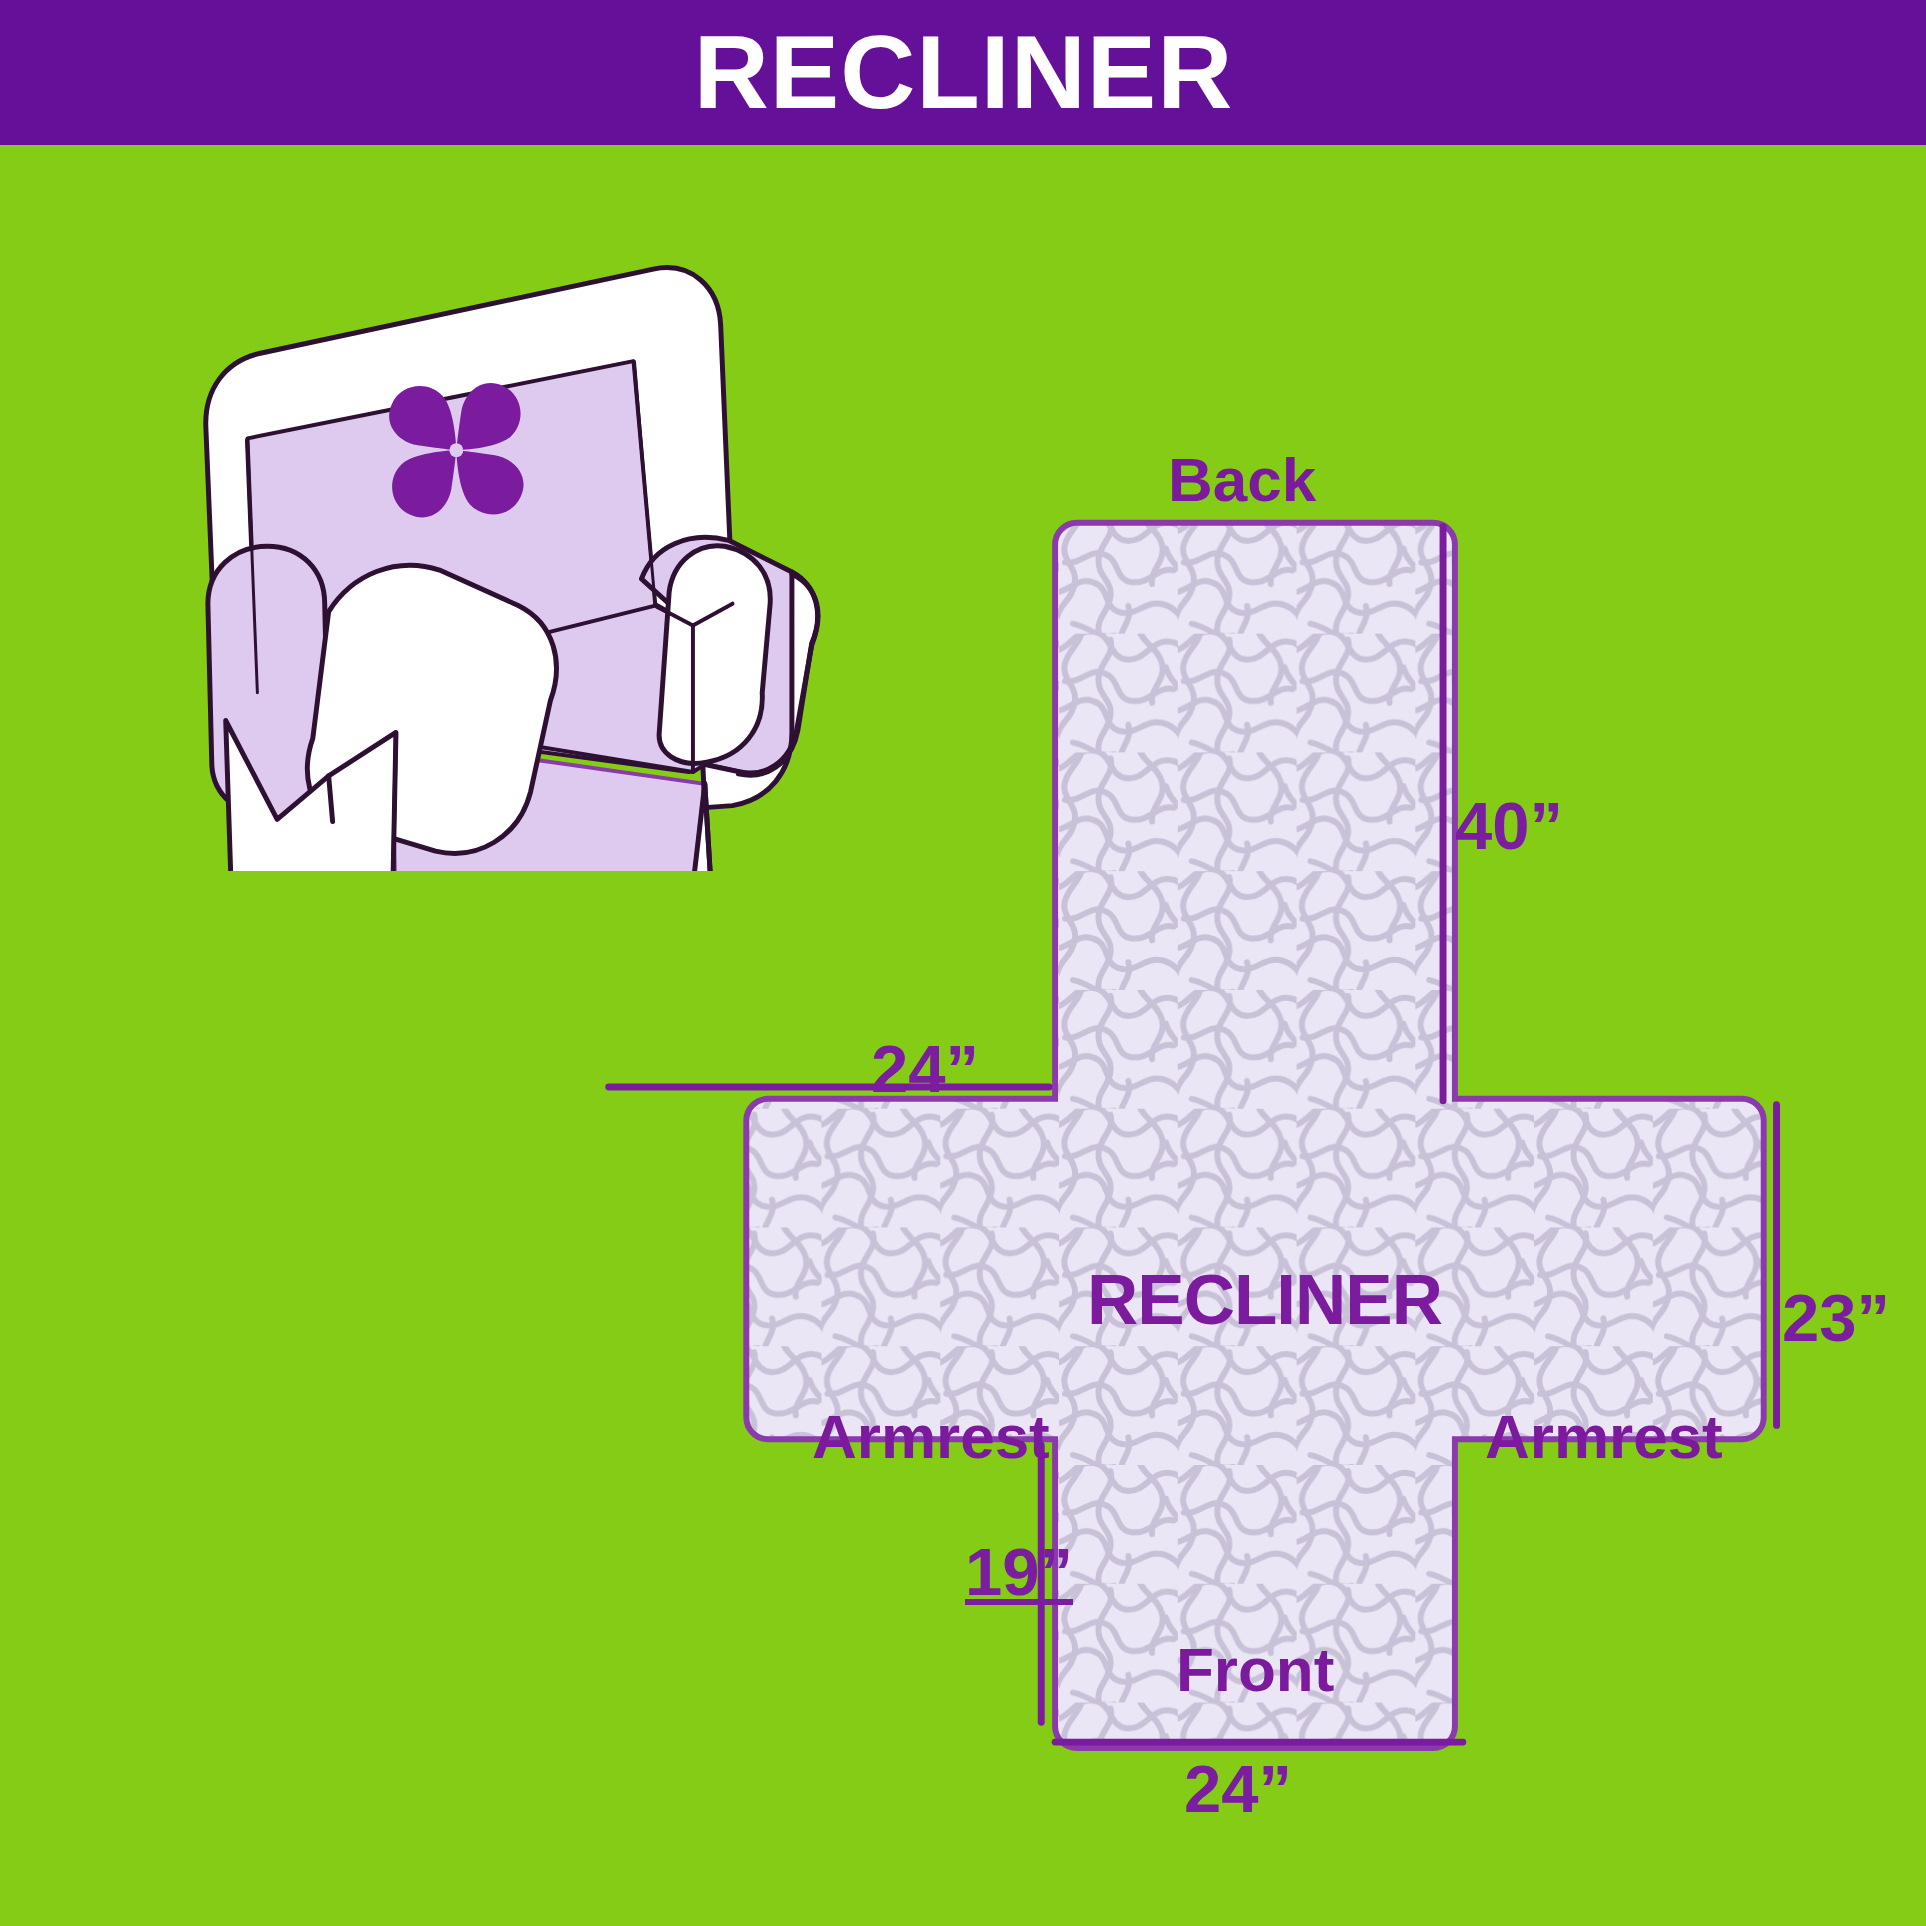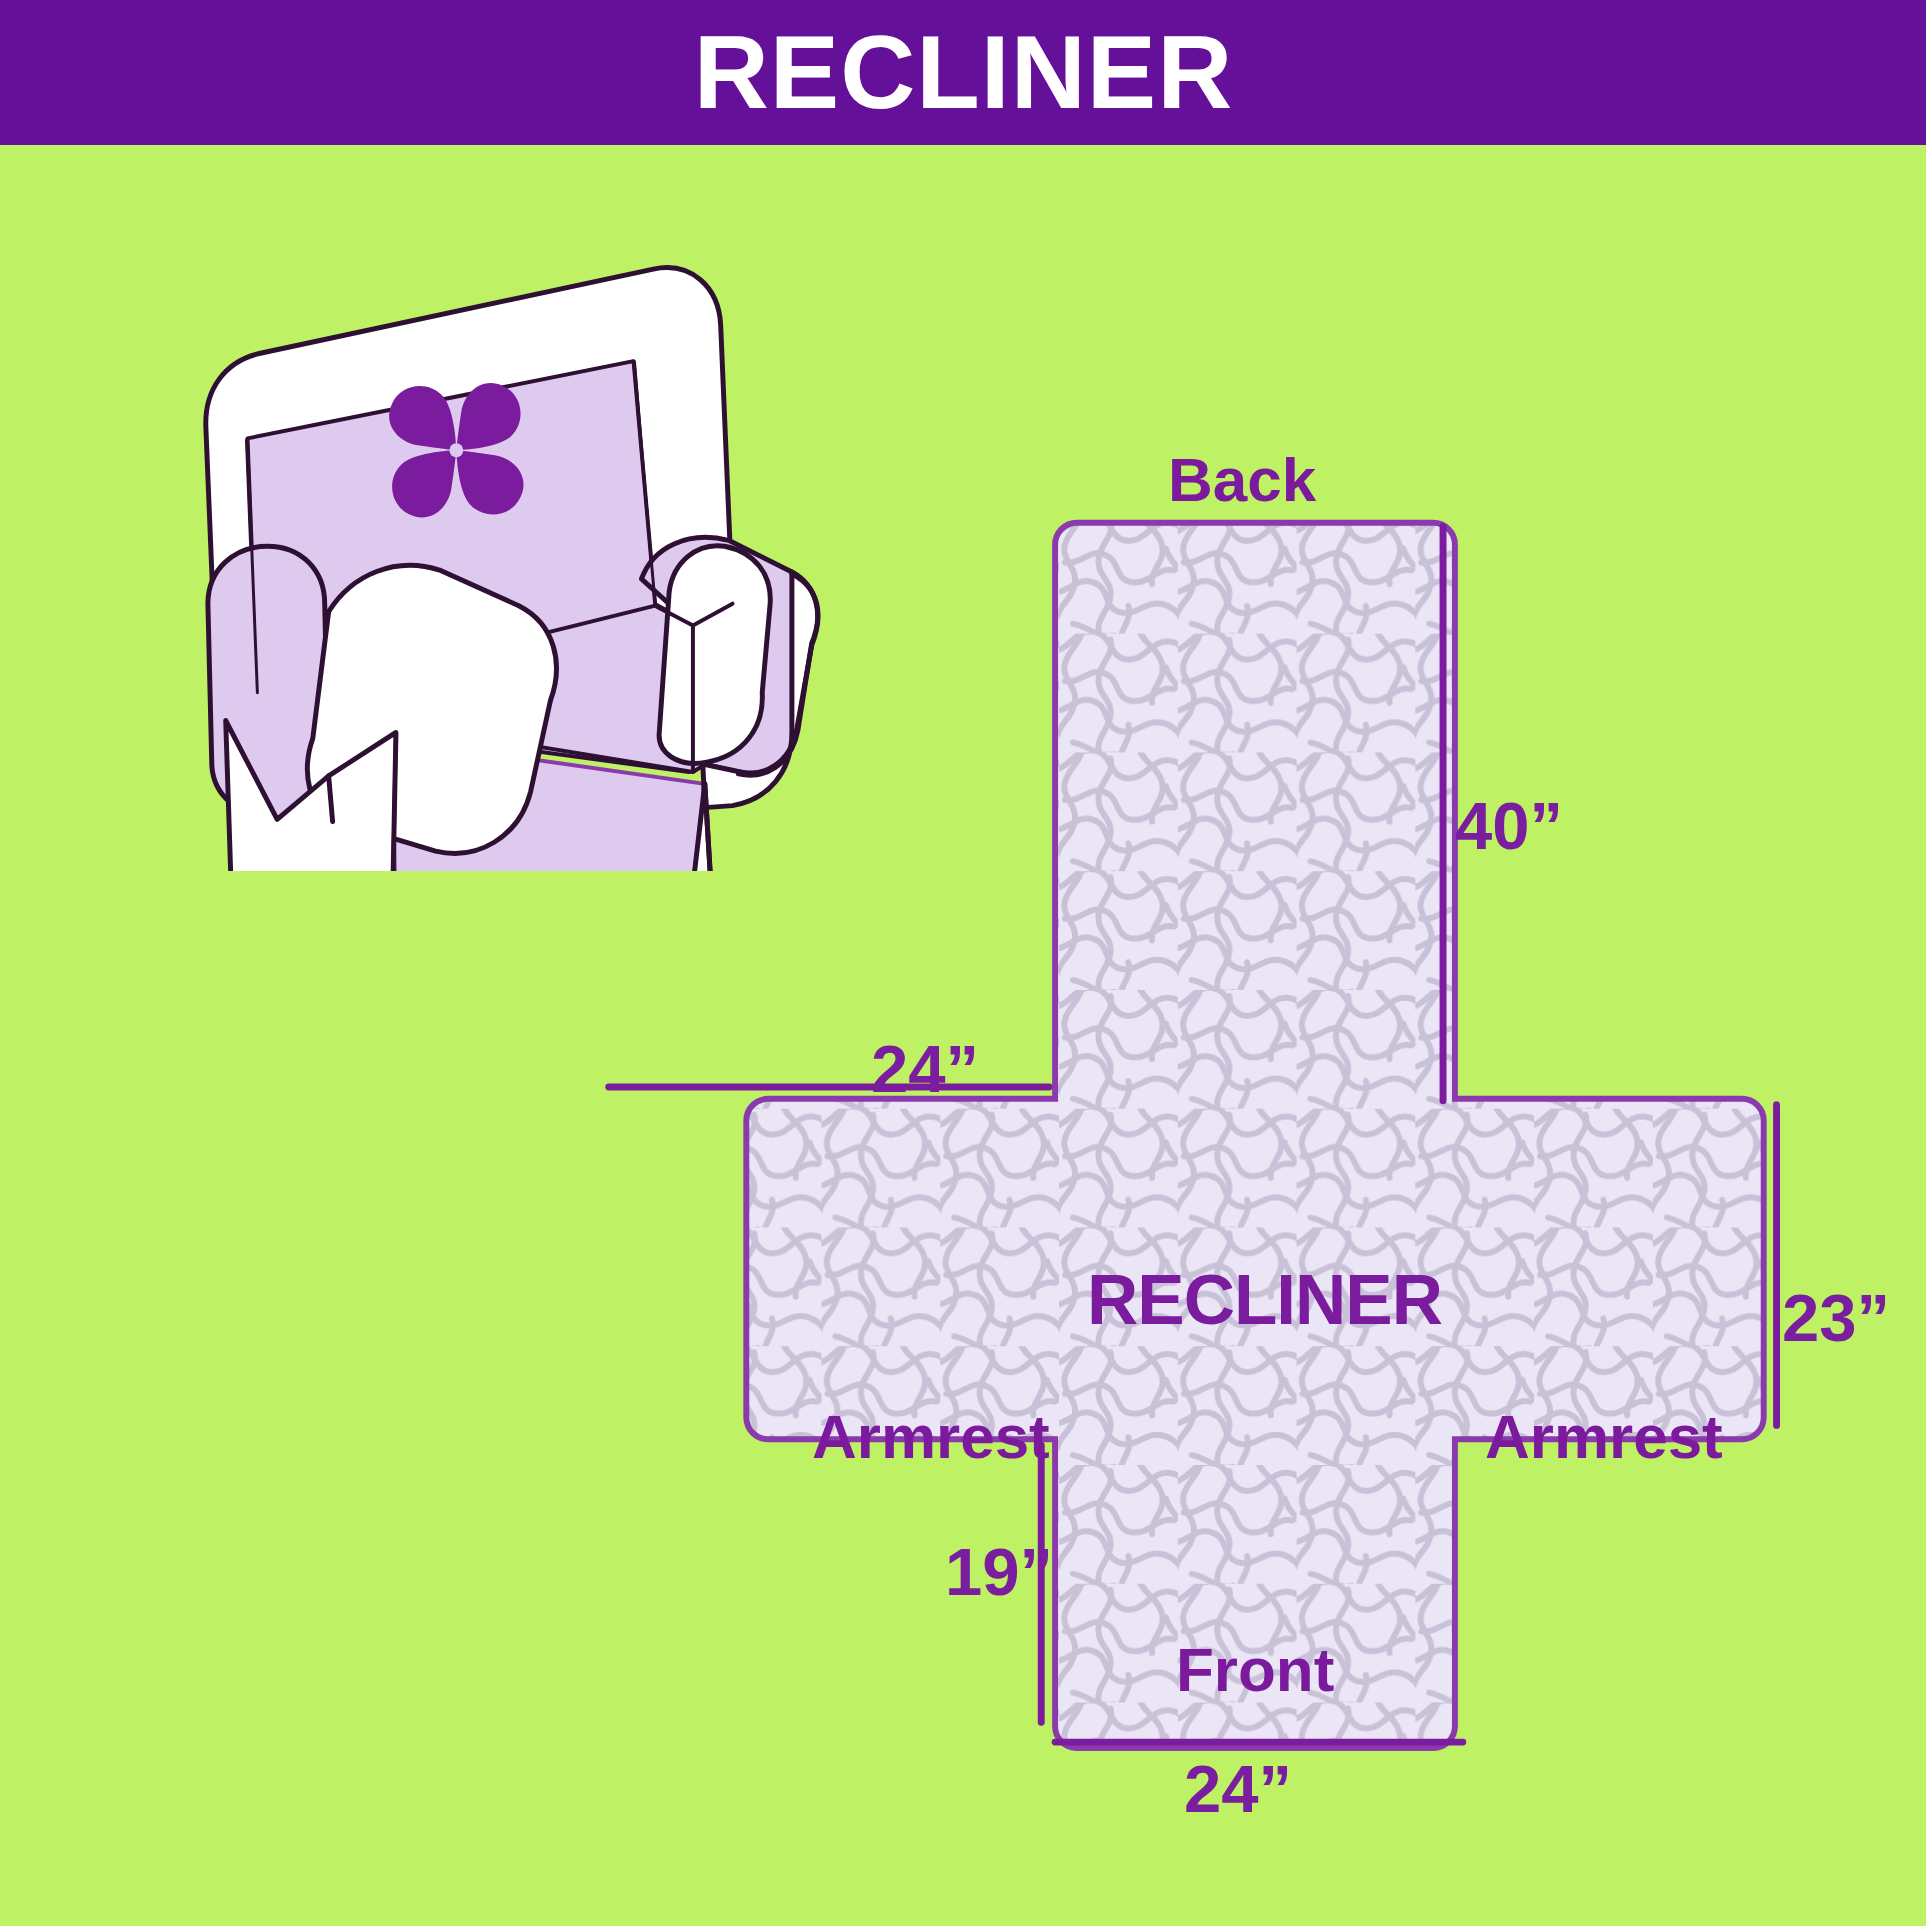--- a/index.html
+++ b/index.html
@@ -4,21 +4,21 @@
 <style>
   * { box-sizing: border-box; }
   html, body {
     margin: 0; padding: 0;
     background: #ffffff;
     font-family: "Liberation Sans", sans-serif;
   }
   #stage {
     position: relative;
     width: 1927px; height: 1927px;
-    background: #bef264;
+    background: #84cc16;
     overflow: hidden;
   }
 
   
   #banner {
     position: absolute;
     left: 0; top: 0;
     width: 1927px; height: 145px;
     background: #651099;
   }
@@ -78,21 +78,21 @@
 
   #lbl-back   { left: 1168px; top: 444px; }
   #lbl-arm-l  { left: 812px;  top: 1401px; }
   #lbl-arm-r  { left: 1485px; top: 1401px; }
   #lbl-front  { left: 1176px; top: 1634px; }
   #center-label { left: 1087px; top: 1259px; }
 
   #dim-40 { left: 1455px; top: 787px; }
   #dim-23 { left: 1782px; top: 1279px; }
   #dim-24-top { left: 871px;  top: 1030px; }
-  #dim-19 { left: 945px;  top: 1533px; }
+  #dim-19 { left: 965px;  top: 1533px; text-decoration: underline; }
   #dim-24-bot { left: 1184px; top: 1750px; }
 </style>
 </head>
 <body>
 
 <div id="stage">
 
   <div id="banner">
     <div id="banner-title">RECLINER</div>
   </div>

